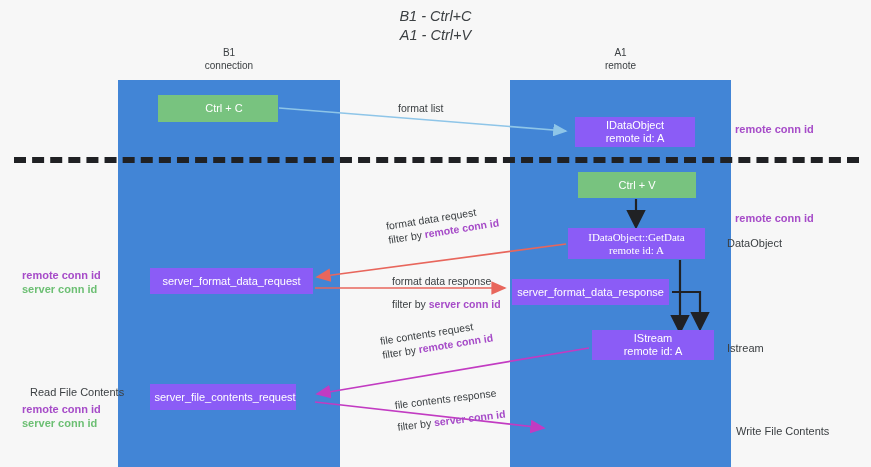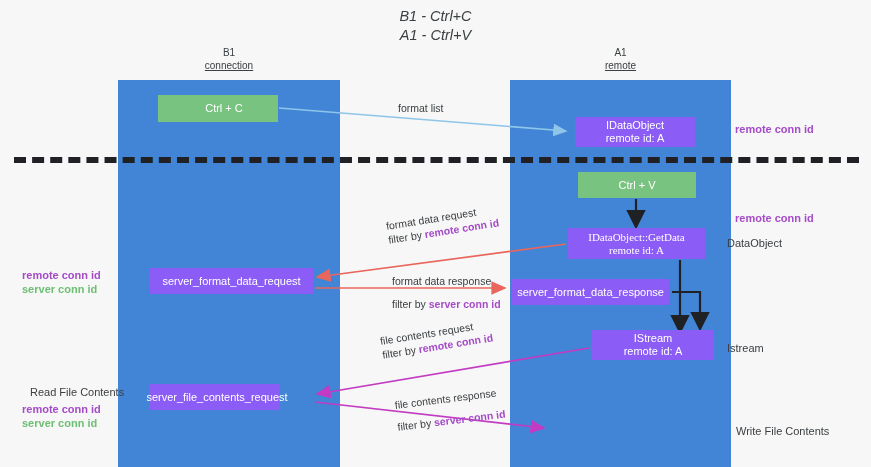--- a/index.html
+++ b/index.html
@@ -19,21 +19,21 @@
   #lane-a1{left:510px;top:80px;width:221px;height:387px;}
 
   
   .lane-head{
     position:absolute;text-align:center;
     font-size:10px;line-height:13px;color:#3c4043;
   }
   #head-b1{left:118px;top:46px;width:222px;}
   #head-a1{left:510px;top:46px;width:221px;}
   .lane-head .l1{display:block;}
-  .lane-head .l2{display:block;text-decoration:underline;}
+  .lane-head .l2{display:block;}
 
   
   #title{
     position:absolute;left:0;top:7px;width:871px;
     text-align:center;font-size:14.5px;line-height:19px;color:#3c4043;font-style:italic;
   }
   #title span{display:block;}
 
   
   #divider{
@@ -54,21 +54,21 @@
   .green{background:#78c37f;}
   .orange{background:#8b5cf6;}
 
   #box-ctrlc{left:158px;top:95px;width:120px;height:27px;padding-left:16px;}
   #box-idataobject{left:575px;top:117px;width:120px;height:30px;}
   #box-ctrlv{left:578px;top:172px;width:118px;height:26px;}
   #box-getdata{left:568px;top:228px;width:137px;height:31px;font-family:Liberation Serif, serif;}
   #box-sfdreq{left:150px;top:268px;width:163px;height:26px;}
   #box-sfdresp{left:512px;top:279px;width:157px;height:26px;}
   #box-istream{left:592px;top:330px;width:122px;height:30px;}
-  #box-sfcreq{left:150px;top:384px;width:130px;height:26px;padding-left:8px;}
+  #box-sfcreq{left:150px;top:384px;width:146px;height:26px;padding-left:8px;}
   #box-sfcresp{left:548px;top:417px;width:159px;height:26px;}
 
   
   .anno{position:absolute;font-size:11px;line-height:14px;font-weight:bold;}
   .purple{color:#a64bc8;}
   .green-t{color:#6cbf73;}
 
   #anno-r1{left:735px;top:122px;}
   #anno-r2{left:735px;top:211px;}
   #anno-r3{left:727px;top:236px;font-weight:normal;color:#3c4043;}

